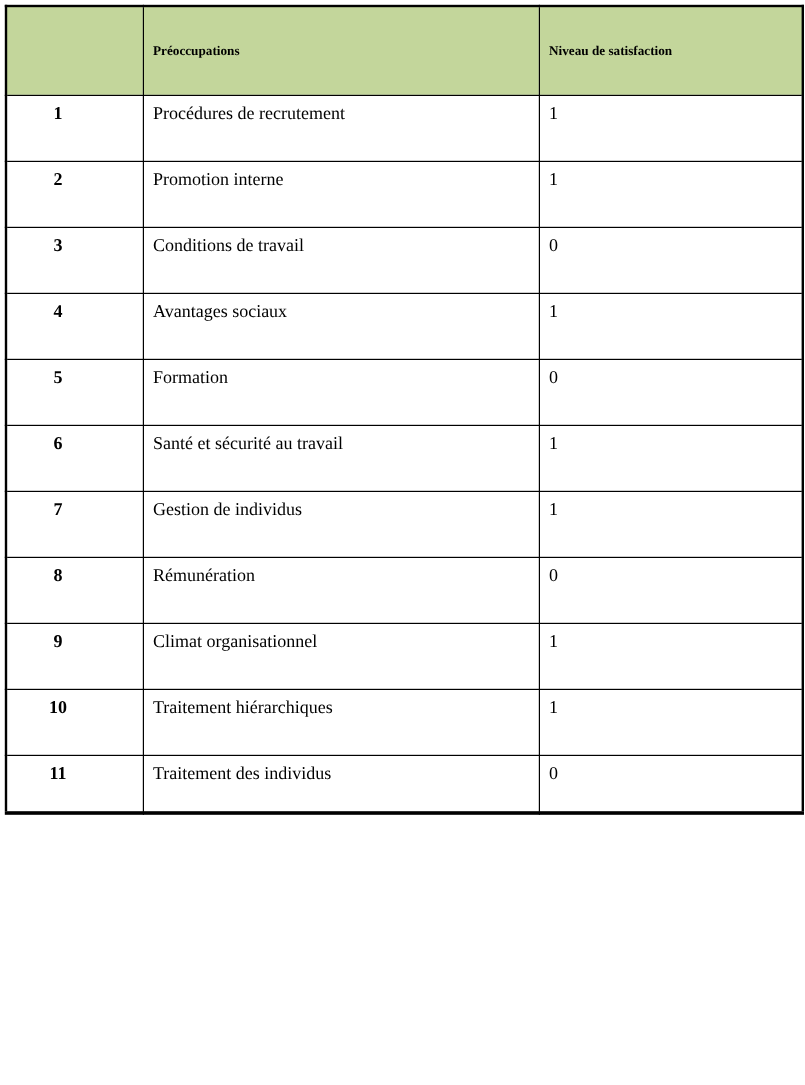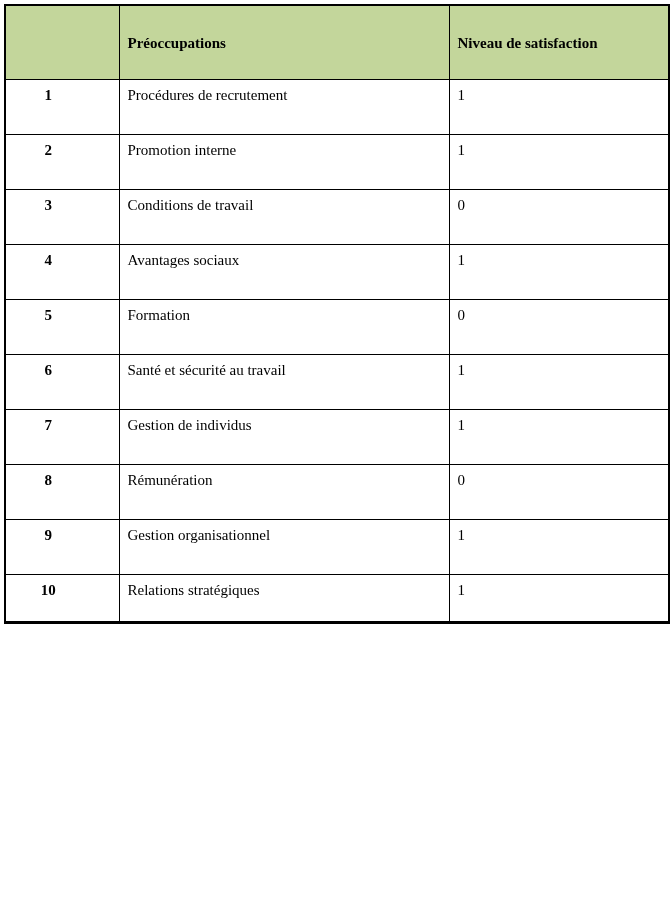--- a/index.html
+++ b/index.html
@@ -33,21 +33,21 @@
     box-sizing: border-box;
     overflow: hidden;
   }
   thead tr { height: 74px; }
   thead th {
     background: var(--header-bg, #C3D69B);
     font-weight: bold;
     text-align: left;
     vertical-align: middle;
     padding: 2px 8px 0 8px;
-    font-size: 15px;
+    font-size: 11px;
   }
   tbody tr { height: 55px; }
   tbody tr:last-child { height: 48px; }
   td.cell-num {
     font-weight: bold;
     text-align: center;
     padding: 4px 28px 0 0;
     line-height: 22px;
   }
   td.cell-label {
@@ -121,29 +121,34 @@
   </tr>
 
   <tr>
     <td class="cell-num">8</td>
     <td class="cell-label">Rémunération</td>
     <td class="cell-value">0</td>
   </tr>
 
   <tr>
     <td class="cell-num">9</td>
-    <td class="cell-label">Gestion organisationnel</td>
+    <td class="cell-label">Climat organisationnel</td>
     <td class="cell-value">1</td>
   </tr>
 
   <tr>
     <td class="cell-num">10</td>
-    <td class="cell-label">Relations stratégiques</td>
+    <td class="cell-label">Traitement hiérarchiques</td>
     <td class="cell-value">1</td>
   </tr>
 
+  <tr>
+    <td class="cell-num">11</td>
+    <td class="cell-label">Traitement des individus</td>
+    <td class="cell-value">0</td>
+  </tr>
 
 
 
 
 </tbody>
   </table>
 </div>
 
 </body></html>

